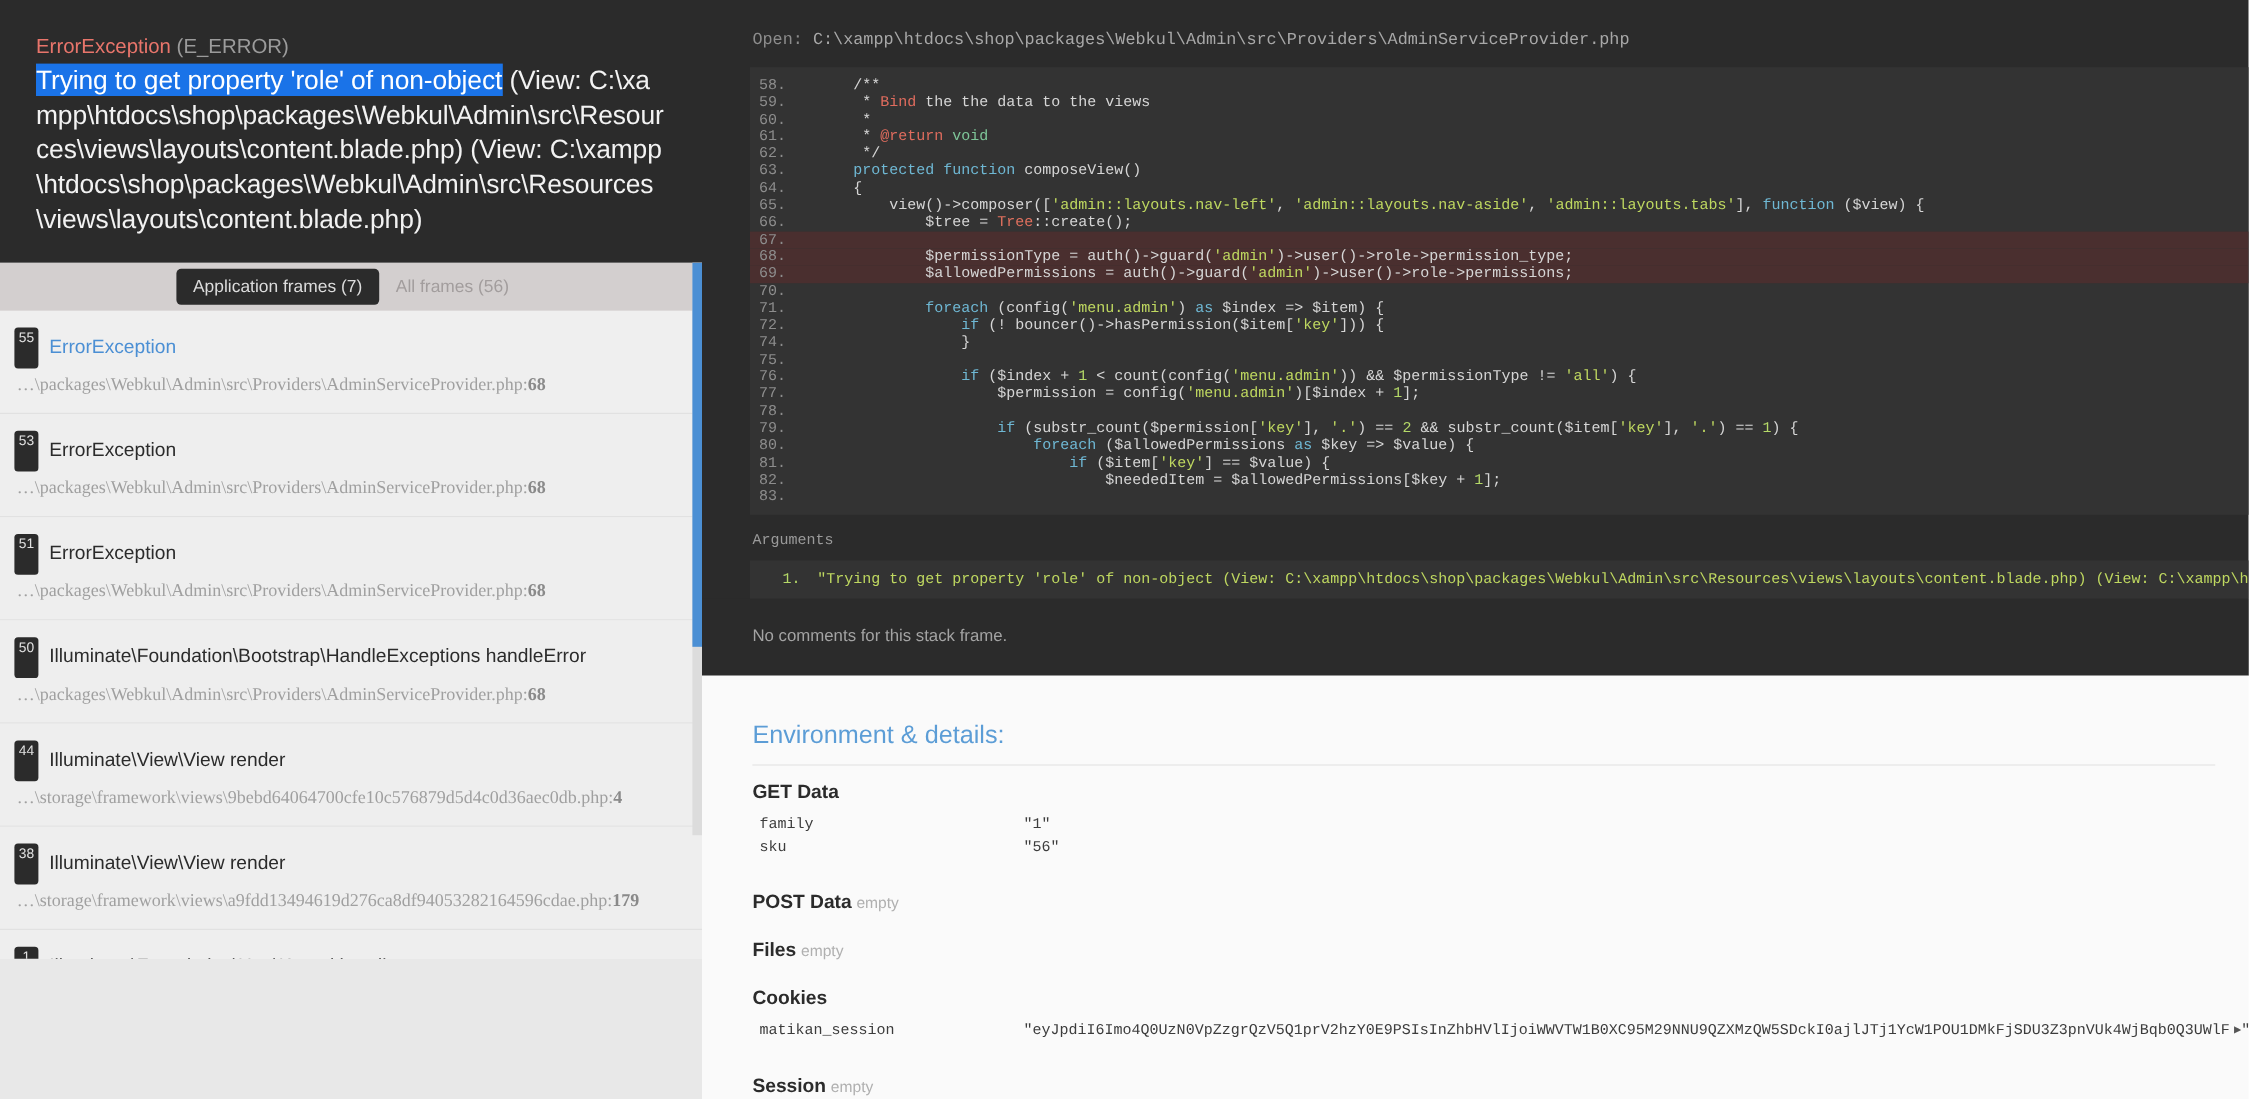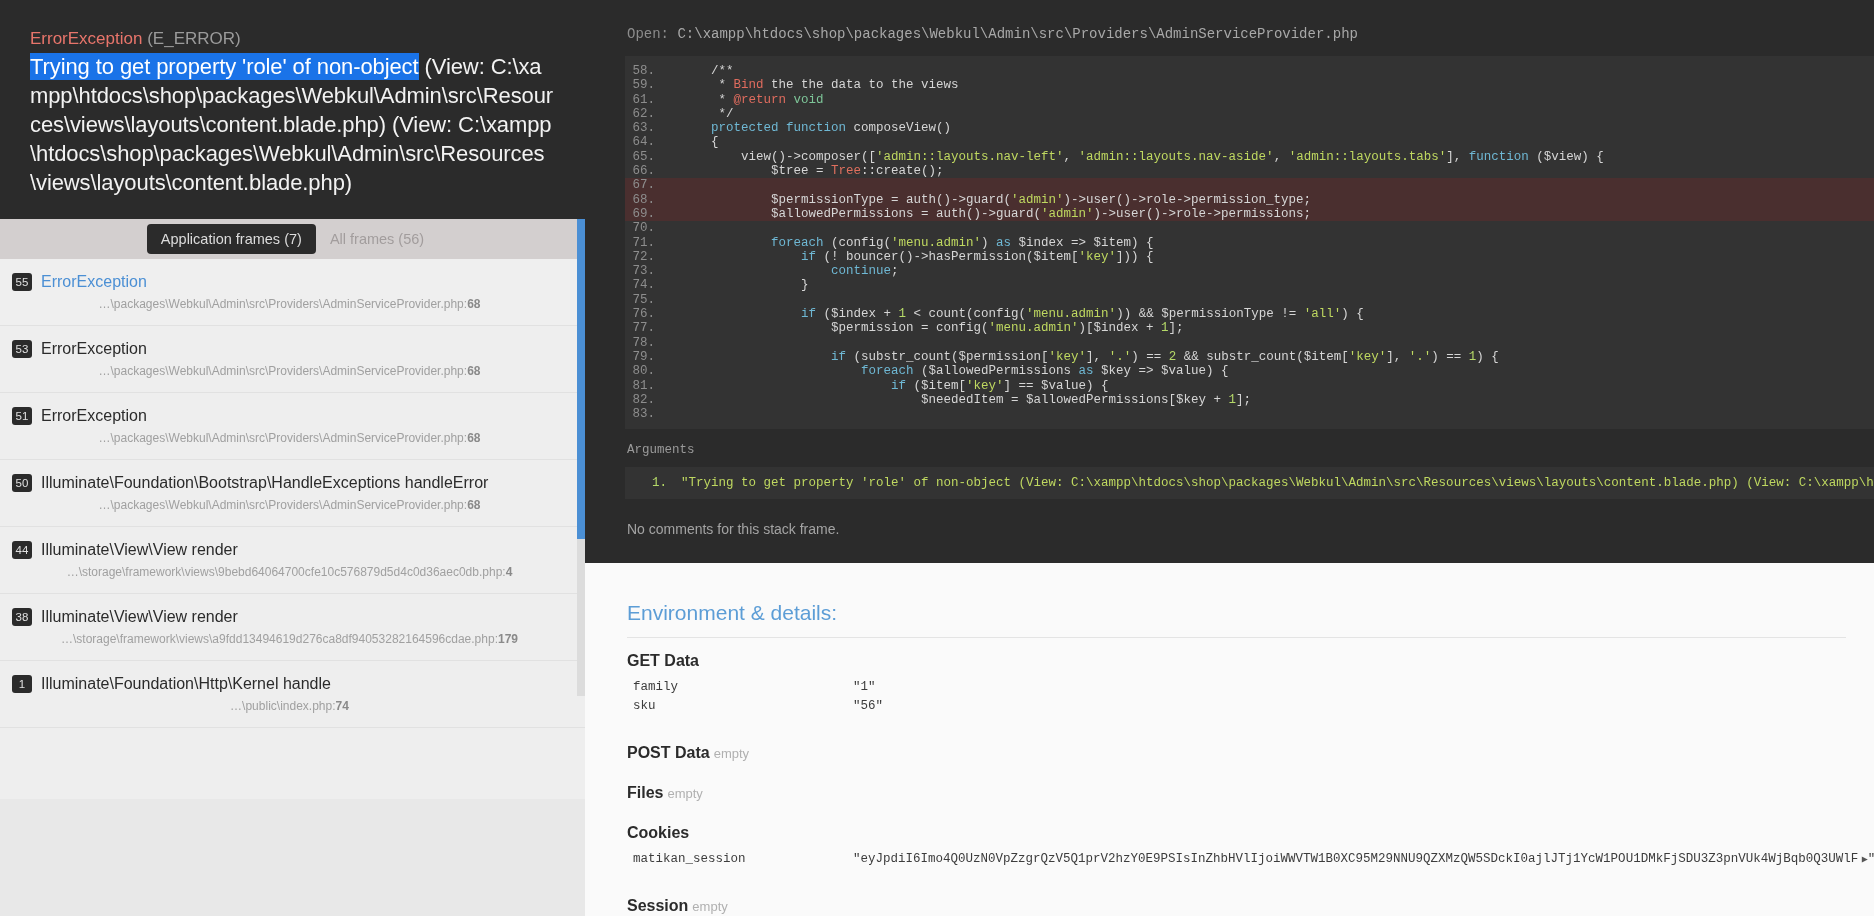--- a/index.html
+++ b/index.html
@@ -85,40 +85,39 @@
     align-items: center;
     gap: 9px;
     margin-bottom: 6px;
   }
   .frame-num {
     background: #2b2b2b;
     color: #e0e0e0;
     font-size: 11.5px;
     border-radius: 3px;
     min-width: 20px;
-    height: 18px;
+    height: 34px;
     line-height: 18px;
     text-align: center;
     padding: 0 3px;
     font-family: "Liberation Sans", sans-serif;
   }
   .frame-name {
     font-size: 16px;
     color: #2b2b2b;
     white-space: nowrap;
   }
   .frame.active .frame-name { color: #4b8fd4; }
   .frame-file {
-    font-family: Liberation Sans, sans-serif;
-    font-size: 12px;
+    font-family: Liberation Serif, serif;
+    font-size: 15px;
     color: #a0a0a0;
     padding-left: 2px;
     white-space: nowrap;
     overflow: hidden;
-    text-align: center;
   }
   .frame-file b { color: #8a8a8a; font-weight: bold; }
 
   .left-scrollbar {
     position: absolute;
     right: 0;
     top: 219px;
     width: 8px;
     height: 320px;
     background: #4b8fd4;
@@ -333,20 +332,24 @@
       <div class="code-block" id="code-block">
           <div class="code-line">
             <span class="ln">58.</span>
             <span class="code-text"><span class="fn">    /**</span></span>
           </div>
           <div class="code-line">
             <span class="ln">59.</span>
             <span class="code-text"><span class="fn">     * <span class="c">Bind</span> the the data to the views</span></span>
           </div>
           <div class="code-line">
+            <span class="ln">60.</span>
+            <span class="code-text"><span class="fn">     *</span></span>
+          </div>
+          <div class="code-line">
             <span class="ln">61.</span>
             <span class="code-text"><span class="fn">     * <span class="c">@return</span> <span class="g">void</span></span></span>
           </div>
           <div class="code-line">
             <span class="ln">62.</span>
             <span class="code-text"><span class="fn">     */</span></span>
           </div>
           <div class="code-line">
             <span class="ln">63.</span>
             <span class="code-text">    <span class="k">protected</span> <span class="k">function</span> composeView()</span>
@@ -379,24 +382,20 @@
             <span class="ln">70.</span>
             <span class="code-text"></span>
           </div>
           <div class="code-line">
             <span class="ln">71.</span>
             <span class="code-text">            <span class="k">foreach</span> (config(<span class="s">'menu.admin'</span>) <span class="k">as</span> $index =&gt; $item) {</span>
           </div>
           <div class="code-line">
             <span class="ln">72.</span>
             <span class="code-text">                <span class="k">if</span> (! bouncer()-&gt;hasPermission($item[<span class="s">'key'</span>])) {</span>
-          </div>
-          <div class="code-line">
-            <span class="ln">73.</span>
-            <span class="code-text">                    <span class="k">continue</span>;</span>
           </div>
           <div class="code-line">
             <span class="ln">74.</span>
             <span class="code-text">                }</span>
           </div>
           <div class="code-line">
             <span class="ln">75.</span>
             <span class="code-text"></span>
           </div>
           <div class="code-line">

